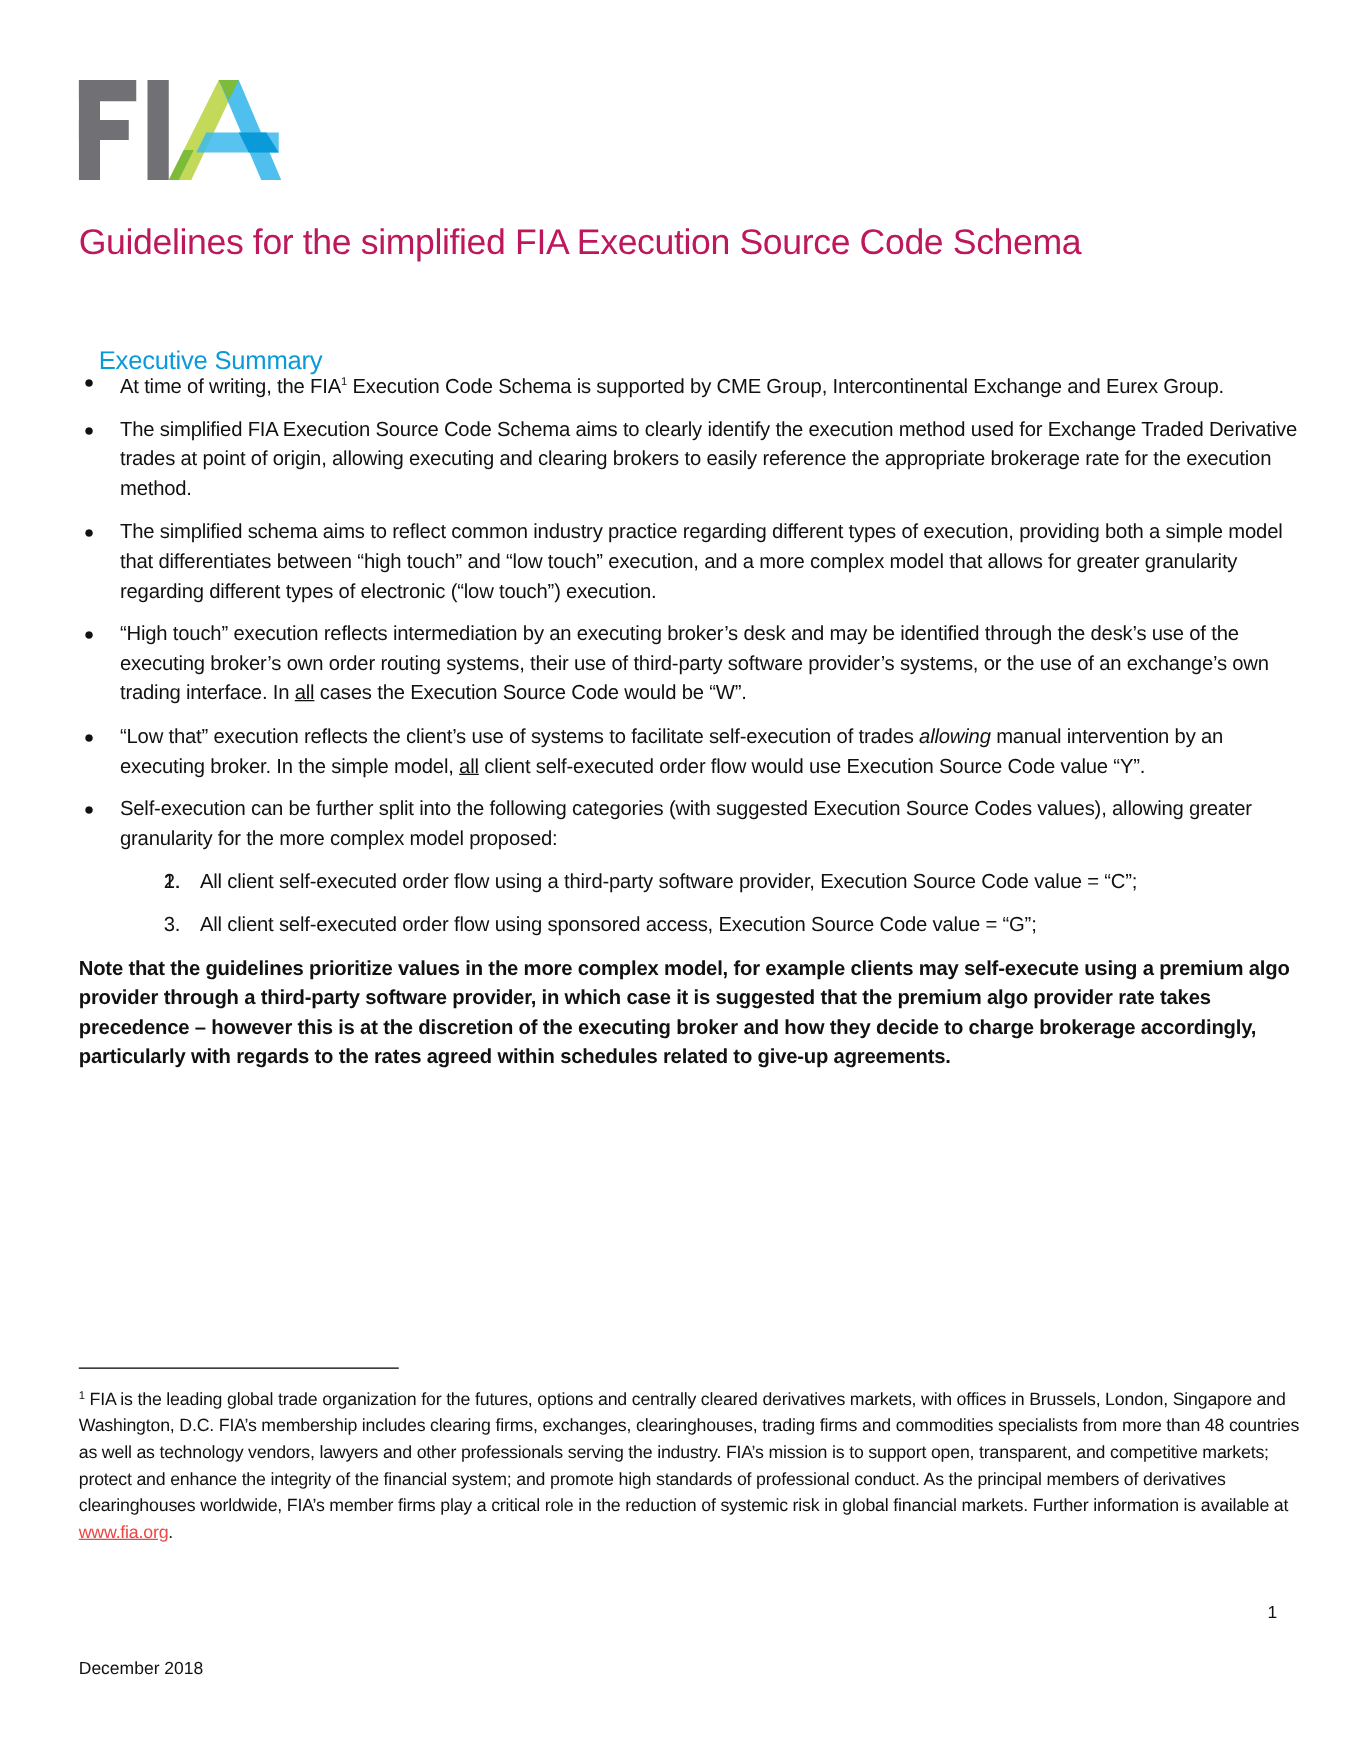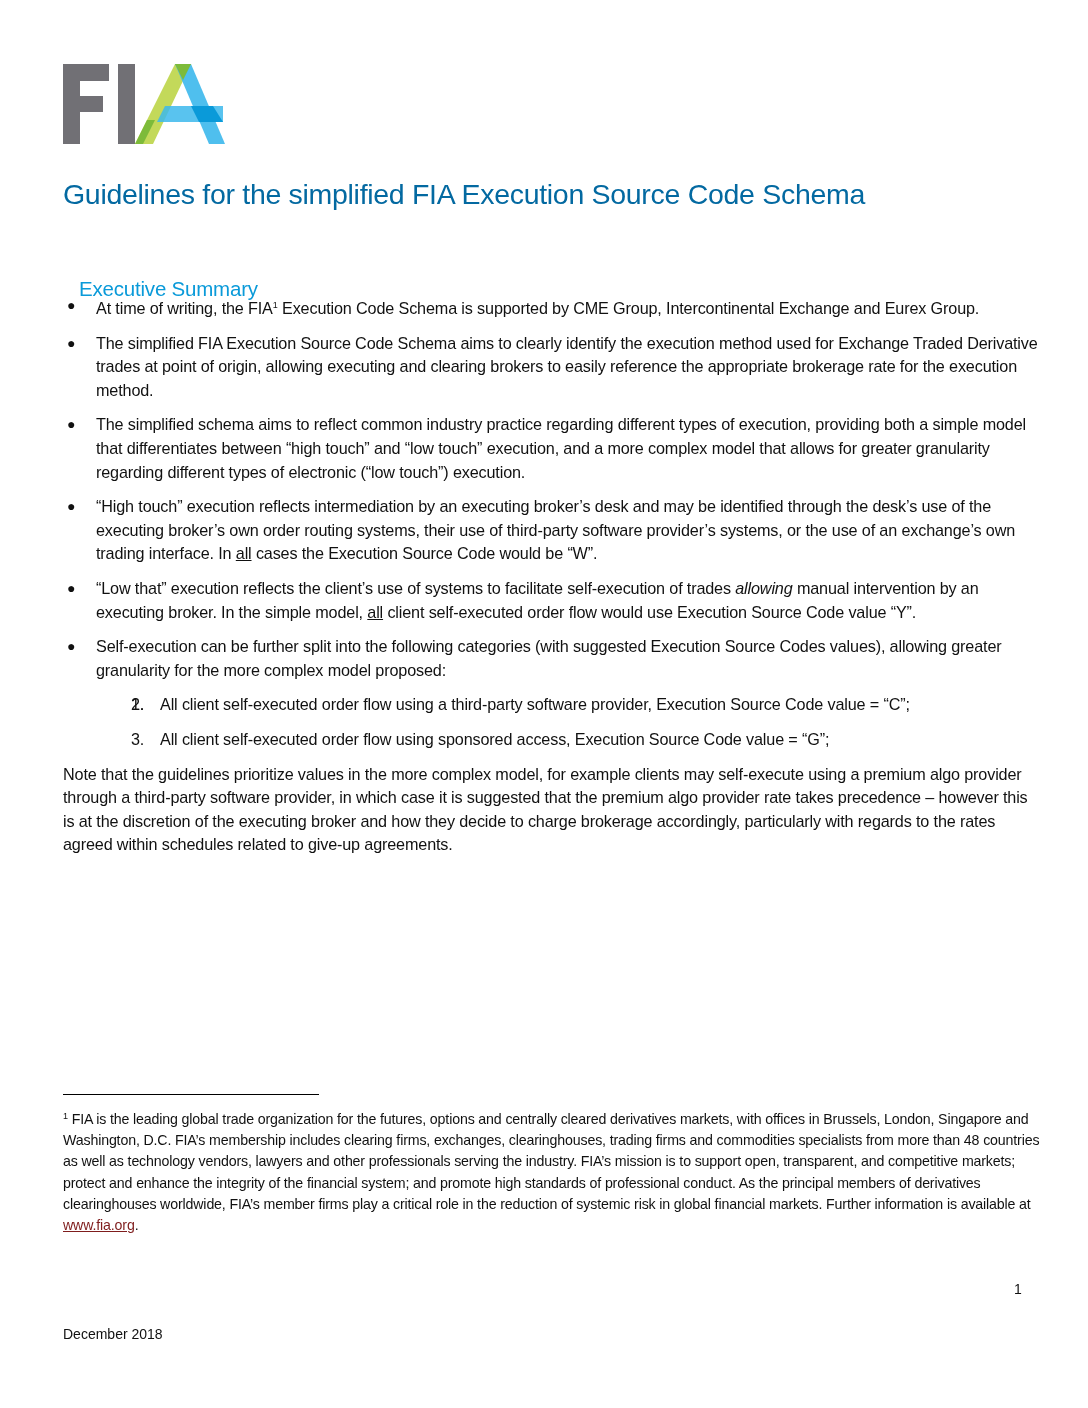--- a/index.html
+++ b/index.html
@@ -1,38 +1,38 @@
 <!DOCTYPE html>
 <html><head>
 <meta charset="utf-8">
 <style>
   html, body { margin: 0; padding: 0; background: #ffffff; }
   body { width: 1088px; height: 1408px; position: relative; overflow: hidden;
          font-family: "Liberation Sans", sans-serif; color: #111; }
   .logo { position: absolute; left: 63px; top: 62px; width: 162px; height: 84px; }
   .title { position: absolute; left: 63px; top: 178px; margin: 0; font-size: 28.5px; font-weight: normal;
-           color: #0369a1; letter-spacing: -0.3px; white-space: nowrap; text-align: right; }
+           color: #be185d; letter-spacing: -0.3px; white-space: nowrap; text-align: right; }
   .h2 { position: absolute; left: 63px; top: 261px; margin: 16px; font-size: 20.5px; font-weight: normal;
         color: #0a9ad9; letter-spacing: -0.2px; }
   .body-text { position: absolute; left: 63px; top: 294px; width: 980px; font-size: 16.2px; line-height: 23.6px;
                letter-spacing: -0.15px; }
   ul.bullets { list-style: none; margin: 0; padding: 0; }
   ul.bullets > li { position: relative; padding-left: 33px; margin-bottom: 11px; }
   ul.bullets > li .bullet { position: absolute; left: 4px; top: 0; font-size: 14px; }
   ol.sub { list-style: none; margin: 10px 0 0 0; padding: 0; }
   ol.sub > li { position: relative; padding-left: 64px; margin-bottom: 11px; }
   ol.sub > li .num { position: absolute; left: 35px; top: 0; }
   .followup { margin-top: 2px; }
-  .note { margin-top: 8px; }
+  .note { margin-top: 8px; font-weight: bold; }
   u { text-decoration: underline; }
   .rule { position: absolute; left: 63px; top: 1094px; width: 256px; height: 1px; background: #000; }
   .footnote { position: absolute; left: 63px; top: 1106px; width: 985px; font-size: 14.2px; line-height: 21.2px;
               letter-spacing: -0.15px; }
   .footnote sup { font-size: 9px; vertical-align: 5px; }
-  .footnote a { color: #7f1d1d; text-decoration: underline; text-align: center; }
+  .footnote a { color: #ef4444; text-decoration: underline; text-align: center; }
   .page-num { position: absolute; left: 1014px; top: 1281px; font-size: 14px; }
   .date { position: absolute; left: 63px; top: 1306px; font-size: 14px; margin-top: 20px; }
   sup.fn { font-size: 9px; vertical-align: 6px; }
 </style>
 </head>
 <body>
 
 <svg class="logo" viewBox="0 0 162 84">
   <g>
     <rect x="0" y="2" width="17" height="80" fill="#717075"></rect>

